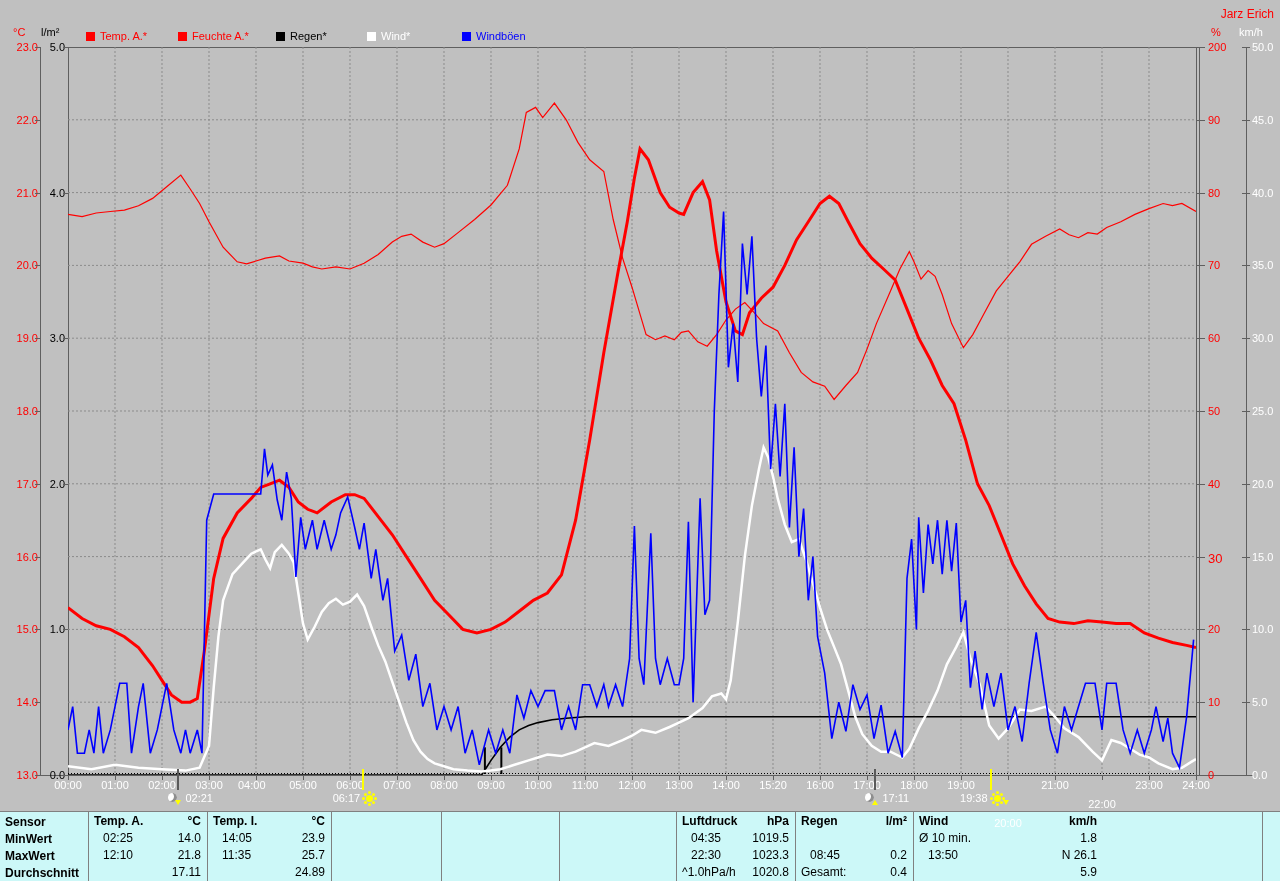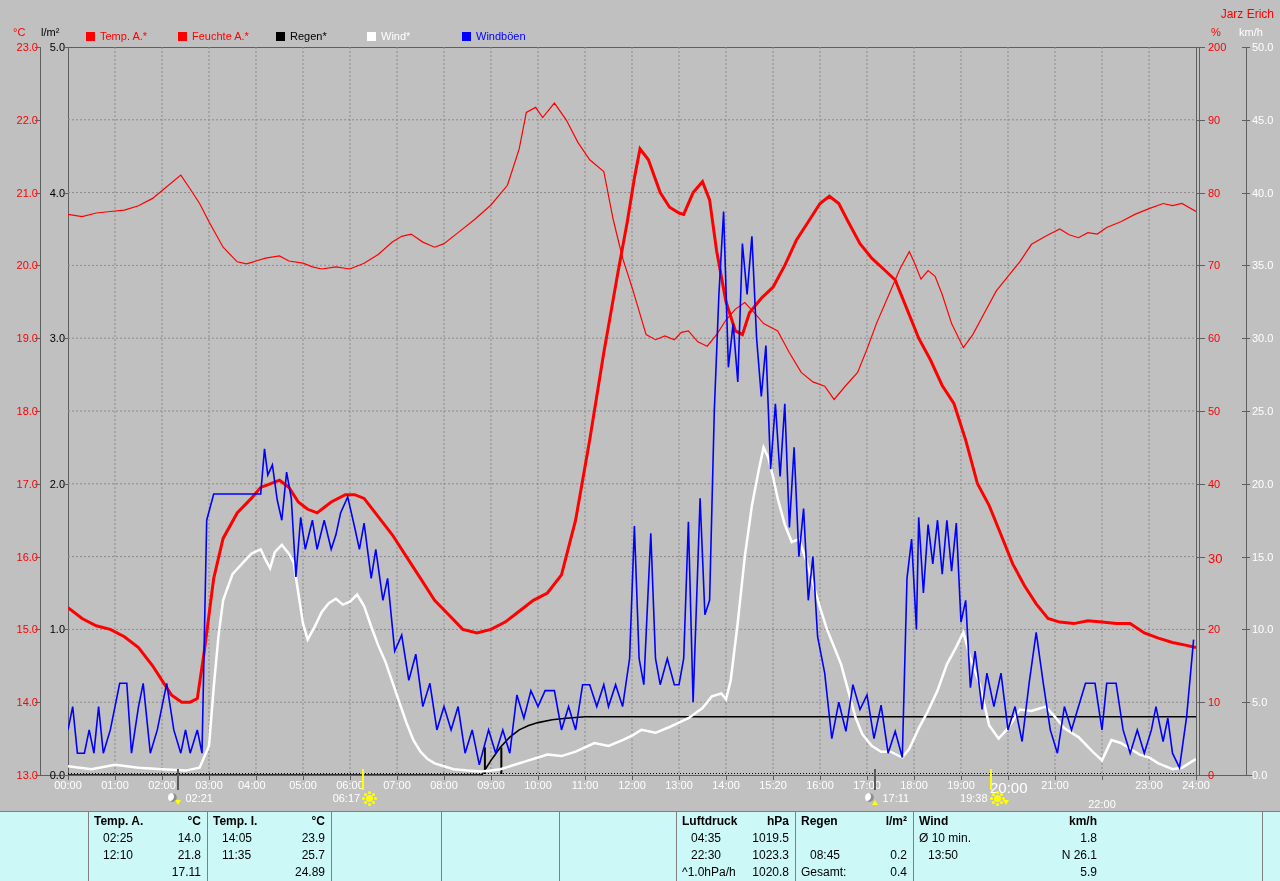--- a/index.html
+++ b/index.html
@@ -102,20 +102,26 @@
       <polyline points="0.0,728.0 413.6,728.0 418.3,720.7 423.0,713.4 432.4,700.3 441.8,690.1 451.2,682.9 460.6,678.5 470.0,675.6 484.1,672.7 498.2,671.2 517.0,669.8 1128.0,669.8" fill="none" stroke="#000000" stroke-width="1.6"></polyline>
       <polyline points="0.0,719.3 23.5,722.2 47.0,717.8 70.5,720.7 94.0,722.2 117.5,723.6 131.6,720.7 141.0,698.9 145.7,640.6 150.4,589.7 155.1,553.3 164.5,527.1 173.9,516.9 183.3,506.7 192.7,502.3 197.4,512.5 202.1,521.2 206.8,505.2 213.8,498.0 220.9,506.7 225.6,515.4 230.3,546.0 235.0,576.6 239.7,592.6 246.8,579.5 253.8,564.9 260.8,556.2 267.9,551.8 274.9,557.6 282.0,554.7 289.1,547.5 296.1,559.1 303.2,579.5 310.2,598.4 317.3,614.4 324.3,634.8 331.3,655.2 338.4,675.6 345.4,693.1 352.5,704.7 359.6,712.0 366.6,716.4 376.0,719.3 385.4,722.2 399.5,723.6 413.6,724.4 423.0,723.6 432.4,722.2 446.5,717.8 460.6,713.4 470.0,710.5 479.4,707.6 493.5,709.1 507.6,704.7 517.0,700.3 526.4,696.0 540.5,698.9 554.6,693.1 564.0,688.7 573.4,682.9 587.5,685.8 601.6,680.0 611.0,675.6 620.4,671.2 634.5,661.0 643.9,649.4 653.3,646.5 658.0,652.3 662.7,633.4 669.8,575.1 676.8,509.6 683.9,458.6 690.9,422.2 695.6,400.4 700.3,410.6 705.0,429.5 709.7,451.4 716.8,477.6 723.8,495.0 730.9,492.1 737.9,512.5 744.9,535.8 752.0,560.6 759.0,582.4 766.1,599.9 773.1,617.3 780.2,643.6 787.3,669.8 794.3,687.2 803.7,698.9 813.1,704.7 822.5,704.7 834.3,710.5 841.3,701.8 850.7,681.4 860.1,663.9 869.5,643.6 878.9,617.3 888.3,599.9 895.4,585.3 902.4,611.5 911.8,637.7 921.2,678.5 930.6,691.6 940.0,681.4 951.8,662.5 963.5,663.9 977.6,659.6 987.0,669.8 996.4,681.4 1010.5,690.1 1024.6,704.7 1034.0,713.4 1043.4,693.1 1052.8,696.0 1062.2,701.8 1071.6,707.6 1081.0,710.5 1090.4,716.4 1104.5,722.2 1113.9,720.7 1123.3,714.9 1128.0,712.0" fill="none" stroke="#ffffff" stroke-width="2.5"></polyline>
       <polyline points="0.0,682.9 4.7,659.6 9.4,706.2 16.4,706.2 21.2,682.9 25.9,706.2 30.6,659.6 35.3,706.2 42.3,682.9 47.0,659.6 51.7,636.3 58.8,636.3 63.5,706.2 70.5,659.6 75.2,636.3 82.3,706.2 89.3,682.9 94.0,659.6 98.7,636.3 105.8,682.9 112.8,706.2 117.5,682.9 122.2,706.2 129.3,682.9 134.0,706.2 138.7,473.2 145.7,447.0 192.7,447.0 196.5,401.9 199.8,428.1 204.4,417.9 209.2,452.8 213.8,473.2 218.6,425.2 223.3,451.4 227.9,530.0 232.7,470.3 237.3,502.3 244.4,473.2 249.1,502.3 256.2,473.2 263.2,502.3 267.9,487.8 272.6,465.9 279.7,449.9 286.7,480.5 291.4,502.3 296.1,476.1 303.2,531.4 307.8,502.3 314.9,553.3 319.6,531.4 326.7,604.2 333.7,588.2 340.8,633.4 347.8,607.2 354.8,659.6 361.9,636.3 368.9,682.9 376.0,659.6 383.1,682.9 390.1,659.6 397.1,706.2 404.2,682.9 411.3,717.8 420.6,682.9 427.7,706.2 434.8,682.9 441.8,706.2 448.9,647.9 455.9,671.2 462.9,643.6 470.0,659.6 477.1,643.6 486.4,643.6 493.5,682.9 500.6,659.6 507.6,682.9 514.6,637.7 521.7,637.7 528.8,659.6 535.8,637.7 540.5,659.6 547.6,637.7 554.6,659.6 561.6,611.5 566.4,479.0 571.1,611.5 575.8,637.7 582.8,486.3 587.5,611.5 592.2,637.7 599.3,611.5 606.3,637.7 611.0,637.7 615.7,611.5 620.4,474.7 625.1,655.2 632.1,451.4 636.9,567.8 641.6,553.3 646.3,364.0 650.9,247.5 655.6,164.5 660.4,320.3 665.1,276.6 669.8,334.9 674.4,196.6 679.1,247.5 683.9,189.3 688.6,291.2 693.3,349.4 697.9,298.5 702.6,422.2 707.4,356.7 712.1,429.5 716.8,356.7 721.4,480.5 726.1,400.4 730.9,509.6 735.6,461.6 740.3,553.3 744.9,509.6 749.6,589.7 756.7,626.1 763.8,691.6 770.8,655.2 777.9,684.3 784.9,637.7 792.0,662.5 799.0,647.9 806.0,691.6 813.1,658.1 820.1,706.2 827.2,684.3 834.3,710.5 839.0,531.4 843.6,492.1 848.4,582.4 850.7,470.3 855.4,546.0 860.1,477.6 864.8,516.9 869.5,473.2 874.2,527.1 878.9,473.2 883.6,524.2 888.3,476.1 893.0,575.1 897.7,553.3 902.4,640.6 907.1,604.2 914.1,662.5 918.9,626.1 925.9,659.6 933.0,626.1 940.0,682.9 947.0,659.6 954.1,694.5 961.1,636.3 968.2,585.3 975.3,636.3 982.3,682.9 989.4,706.2 996.4,659.6 1003.5,682.9 1010.5,659.6 1017.5,636.3 1027.0,636.3 1034.0,682.9 1038.7,636.3 1048.1,636.3 1055.1,682.9 1062.2,706.2 1069.3,682.9 1076.3,706.2 1083.4,682.9 1088.0,659.6 1095.1,694.5 1099.8,671.2 1104.5,706.2 1111.5,720.7 1118.6,669.8 1125.6,592.6" fill="none" stroke="#0000ff" stroke-width="1.6"></polyline>
     </svg>
 
   <div id="y-labels"></div>
   <div id="x-labels"></div>
   <div id="events"></div>
 
   <div id="stats">
+    <div id="col-sensor">
+      <div>Sensor</div>
+      <div>MinWert</div>
+      <div>MaxWert</div>
+      <div>Durchschnitt</div>
+    </div>
 
     <div class="tgroup" style="left:88px;width:119px;">
       <div class="name">Temp. A.</div>
         <div class="unit">°C</div>
       <div class="time">02:25</div>
         <div class="val">14.0</div>
       <div class="time">12:10</div>
         <div class="val">21.8</div>
       <div class="lbl"></div>
         <div class="val">17.11</div>
@@ -282,21 +288,21 @@
     <div class="" style="position: absolute; left: 755px; top: 779px; width: 36px; text-align: center; color: rgb(255, 255, 255); font-size: 11px;">15:20</div>
     <div class="" style="position: absolute; left: 773px; top: 775px; width: 1px; height: 5px; background: rgb(95, 95, 95);"></div>
     <div class="" style="position: absolute; left: 802px; top: 779px; width: 36px; text-align: center; color: rgb(255, 255, 255); font-size: 11px;">16:00</div>
     <div class="" style="position: absolute; left: 820px; top: 775px; width: 1px; height: 5px; background: rgb(95, 95, 95);"></div>
     <div class="" style="position: absolute; left: 849px; top: 779px; width: 36px; text-align: center; color: rgb(255, 255, 255); font-size: 11px;">17:00</div>
     <div class="" style="position: absolute; left: 867px; top: 775px; width: 1px; height: 5px; background: rgb(95, 95, 95);"></div>
     <div class="" style="position: absolute; left: 896px; top: 779px; width: 36px; text-align: center; color: rgb(255, 255, 255); font-size: 11px;">18:00</div>
     <div class="" style="position: absolute; left: 914px; top: 775px; width: 1px; height: 5px; background: rgb(95, 95, 95);"></div>
     <div class="" style="position: absolute; left: 943px; top: 779px; width: 36px; text-align: center; color: rgb(255, 255, 255); font-size: 11px;">19:00</div>
     <div class="" style="position: absolute; left: 961px; top: 775px; width: 1px; height: 5px; background: rgb(95, 95, 95);"></div>
-    <div class="" style="position: absolute; left: 990px; top: 779px; width: 36px; text-align: center; color: rgb(255, 255, 255); font-size: 15px;">20:00</div>
+    <div class="" style="position: absolute; left: 990px; top: 817px; width: 36px; text-align: center; color: rgb(255, 255, 255); font-size: 11px;">20:00</div>
     <div class="" style="position: absolute; left: 1008px; top: 775px; width: 1px; height: 5px; background: rgb(95, 95, 95);"></div>
     <div class="" style="position: absolute; left: 1037px; top: 779px; width: 36px; text-align: center; color: rgb(255, 255, 255); font-size: 11px;">21:00</div>
     <div class="" style="position: absolute; left: 1055px; top: 775px; width: 1px; height: 5px; background: rgb(95, 95, 95);"></div>
     <div class="" style="position: absolute; left: 1084px; top: 779px; width: 36px; text-align: center; color: rgb(255, 255, 255); font-size: 11px; margin-top: 19px;">22:00</div>
     <div class="" style="position: absolute; left: 1102px; top: 775px; width: 1px; height: 5px; background: rgb(95, 95, 95);"></div>
     <div class="" style="position: absolute; left: 1131px; top: 779px; width: 36px; text-align: center; color: rgb(255, 255, 255); font-size: 11px;">23:00</div>
     <div class="" style="position: absolute; left: 1149px; top: 775px; width: 1px; height: 5px; background: rgb(95, 95, 95);"></div>
     <div class="" style="position: absolute; left: 1178px; top: 779px; width: 36px; text-align: center; color: rgb(255, 255, 255); font-size: 11px;">24:00</div>
     <div class="" style="position: absolute; left: 1196px; top: 775px; width: 1px; height: 5px; background: rgb(95, 95, 95);"></div>
     <div class="legend-item" style="left: 86px;"><span class="sw" style="background: rgb(255, 0, 0);"></span><span class="lg-label" style="color: rgb(255, 0, 0);">Temp. A.*</span></div>

